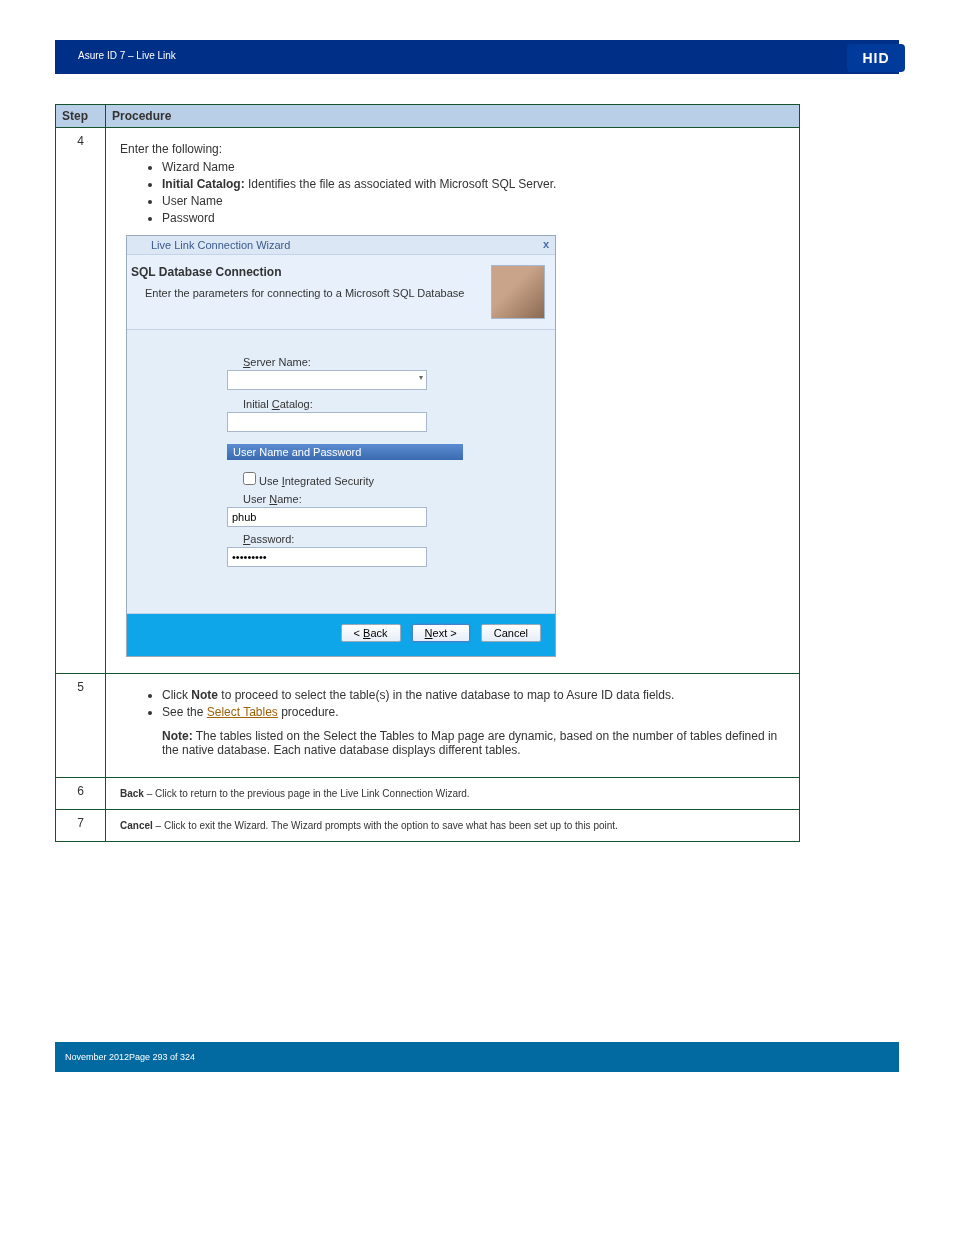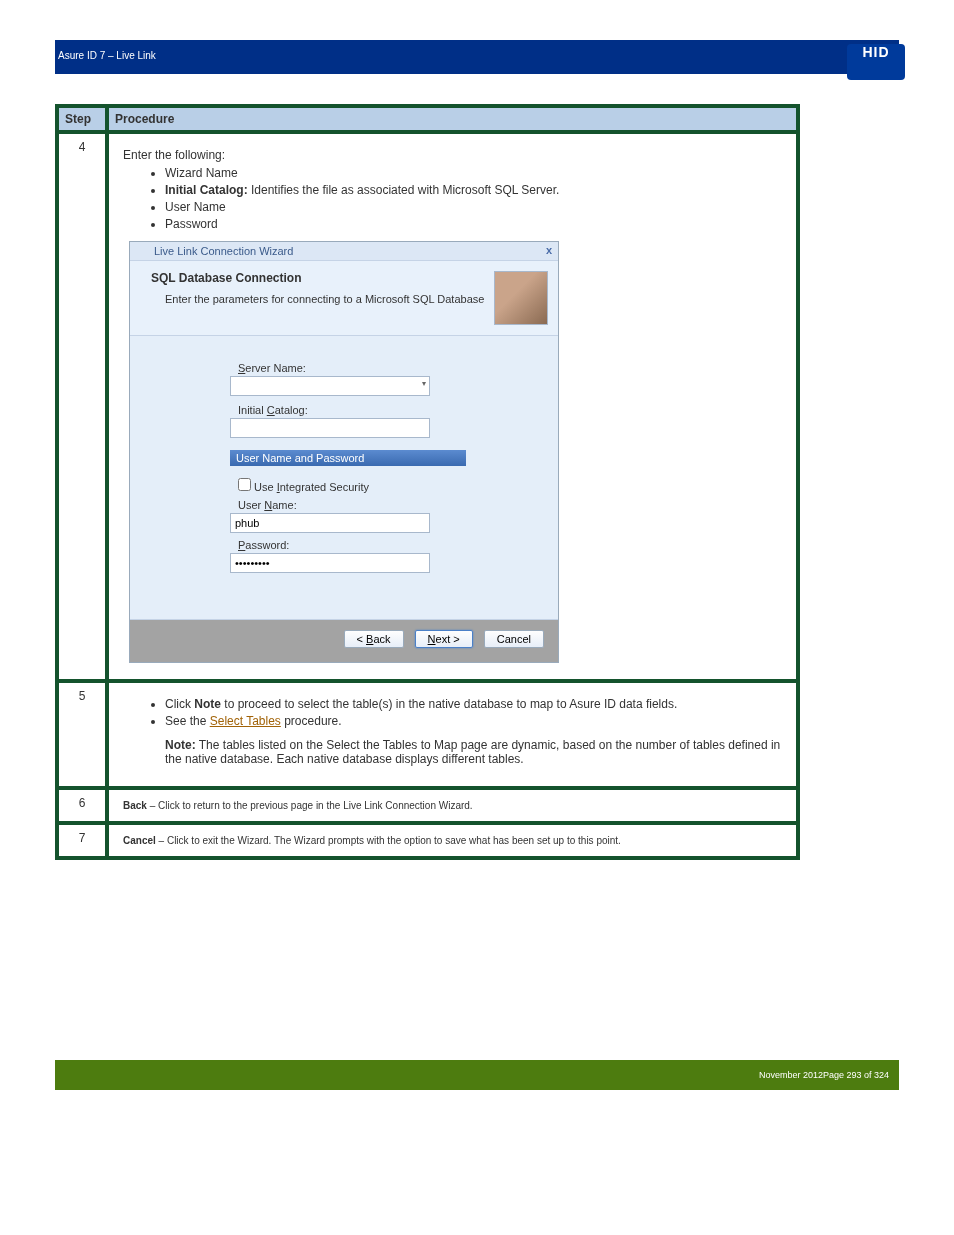--- a/index.html
+++ b/index.html
@@ -1,64 +1,64 @@
 <!DOCTYPE html>
 <html><head>
 <meta charset="utf-8">
 <style>
   * { box-sizing: border-box; margin: 0; padding: 0; }
   body { font-family: Arial, sans-serif; background: #fff; width: 954px; margin: 0 auto; color: #333; }
 
   
   .top-banner { background: #002f87; height: 34px; margin: 40px 55px 0 55px; position: relative; }
-  .logo-badge { position: absolute; right: -6px; top: 4px; width: 58px; height: 36px; background: #003a9b; border-radius: 4px; display: flex; justify-content: center; }
+  .logo-badge { position: absolute; right: -6px; top: 4px; width: 58px; height: 28px; background: #003a9b; border-radius: 4px; display: flex; align-items: center; justify-content: center; }
   .logo-badge span { color: #fff; font-weight: bold; font-size: 14px; letter-spacing: 1px; font-family: Arial Black, Arial, sans-serif; }
-  .banner-caption { color: #fff; font-size: 10px; padding: 10px 3px; }
+  .banner-caption { color: #fff; font-size: 10px; padding: 10px 23px; }
 
   
   .doc-table { border-collapse: collapse; margin: 30px 55px 0 55px; width: 745px; }
-  .doc-table th, .doc-table td { border: 4px solid #14532d; vertical-align: top; }
+  .doc-table th, .doc-table td { border: 1px solid #14532d; vertical-align: top; }
   .doc-table th { background: #b9cfe7; font-weight: bold; font-size: 12px; padding: 4px 6px; text-align: left; }
   .doc-table th.step { width: 50px; }
   .doc-table td.stepnum { text-align: center; font-size: 12px; padding: 6px 0; }
   .doc-table td.proc { font-size: 12px; padding: 10px 14px 16px 14px; }
 
   .proc ul { list-style: disc; margin: 4px 0 10px 42px; }
   .proc ul li { margin: 3px 0; }
   .proc p { margin: 4px 0; }
   .proc .indent { margin-left: 42px; }
 
   
   .wizard-shot { border: 1px solid #9ab; margin: 6px 0 0 6px; width: 430px; font-size: 11px; background: #e4eef9; }
   .wiz-title { background: #dce7f5; border-bottom: 1px solid #c5d3e6; padding: 3px 24px; position: relative; color: #3a5a8a; }
   .wiz-title .close { position: absolute; right: 6px; top: 2px; color: #4a6ca8; font-weight: bold; cursor: default; }
-  .wiz-head { display: flex; justify-content: space-between; padding: 10px 10px 10px 21px; background: #e8f1fb; border-bottom: 1px solid #c5d3e6; }
+  .wiz-head { display: flex; justify-content: space-between; padding: 10px 10px 10px 4px; background: #e8f1fb; border-bottom: 1px solid #c5d3e6; }
   .wiz-head-left { flex: 1; }
   .wiz-head-left .wht { font-weight: bold; font-size: 12px; }
   .wiz-head-left .whs { font-size: 11px; margin-top: 8px; margin-left: 14px; }
   .wiz-head-img { width: 54px; height: 54px; background: linear-gradient(135deg,#caa48a 40%,#8a6a52 100%); border: 1px solid #a8b8cc; }
   .wiz-body { padding: 20px 0 40px 100px; background: #e4eef9; }
-  .wiz-body label { display: block; margin: 6px 0 2px 8px; }
+  .wiz-body label { display: block; margin: 6px 0 2px 16px; }
   .wiz-body input[type=text], .wiz-body input[type=password], .wiz-body .combo {
     width: 200px; height: 20px; border: 1px solid #a8b8cc; background: #fff; font-size: 11px; padding: 0 4px;
   }
   .combo { position: relative; display: inline-block; }
   .combo .drop { position: absolute; right: 3px; top: 2px; font-size: 8px; color: #666; }
   .groupbox { margin-top: 12px; }
   .groupbox-title { background: linear-gradient(#5b8bd0,#3a6ab0); color: #fff; padding: 2px 6px; width: 236px; font-size: 11px; }
   .groupbox-body { padding: 6px 0; }
-  .wiz-footer { border-top: 1px solid #c5d3e6; background: #a3a3a3; padding: 10px 14px 14px 0; text-align: right; }
+  .wiz-footer { border-top: 1px solid #c5d3e6; background: #0ea5e9; padding: 10px 14px 14px 0; text-align: right; }
   .wiz-footer button { font-size: 11px; padding: 2px 12px; margin-left: 8px; border: 1px solid #9ab; background: linear-gradient(#fefefe,#e7eef8); border-radius: 2px; }
   .wiz-footer button.primary { border: 1px solid #4a80c8; box-shadow: 0 0 2px #4a80c8; }
 
   .note-row { font-size: 10px; padding: 10px 14px; }
   .note-row .lbl { font-weight: bold; }
 
   
-  .foot-banner { background: #4d7c0f; height: 30px; margin: 200px 55px 0 55px; display: flex; align-items: center; justify-content: flex-end; padding: 0 10px; color: #fff; font-size: 9px; }
+  .foot-banner { background: #0369a1; height: 30px; margin: 200px 55px 0 55px; display: flex; align-items: center; justify-content: flex-start; padding: 0 10px; color: #fff; font-size: 9px; }
 
   .u { text-decoration: underline; }
 </style>
 </head>
 <body>
 
 <div class="top-banner">
   <div class="banner-caption">Asure ID 7 – Live Link</div>
   <div class="logo-badge">
       <span>HID</span>

